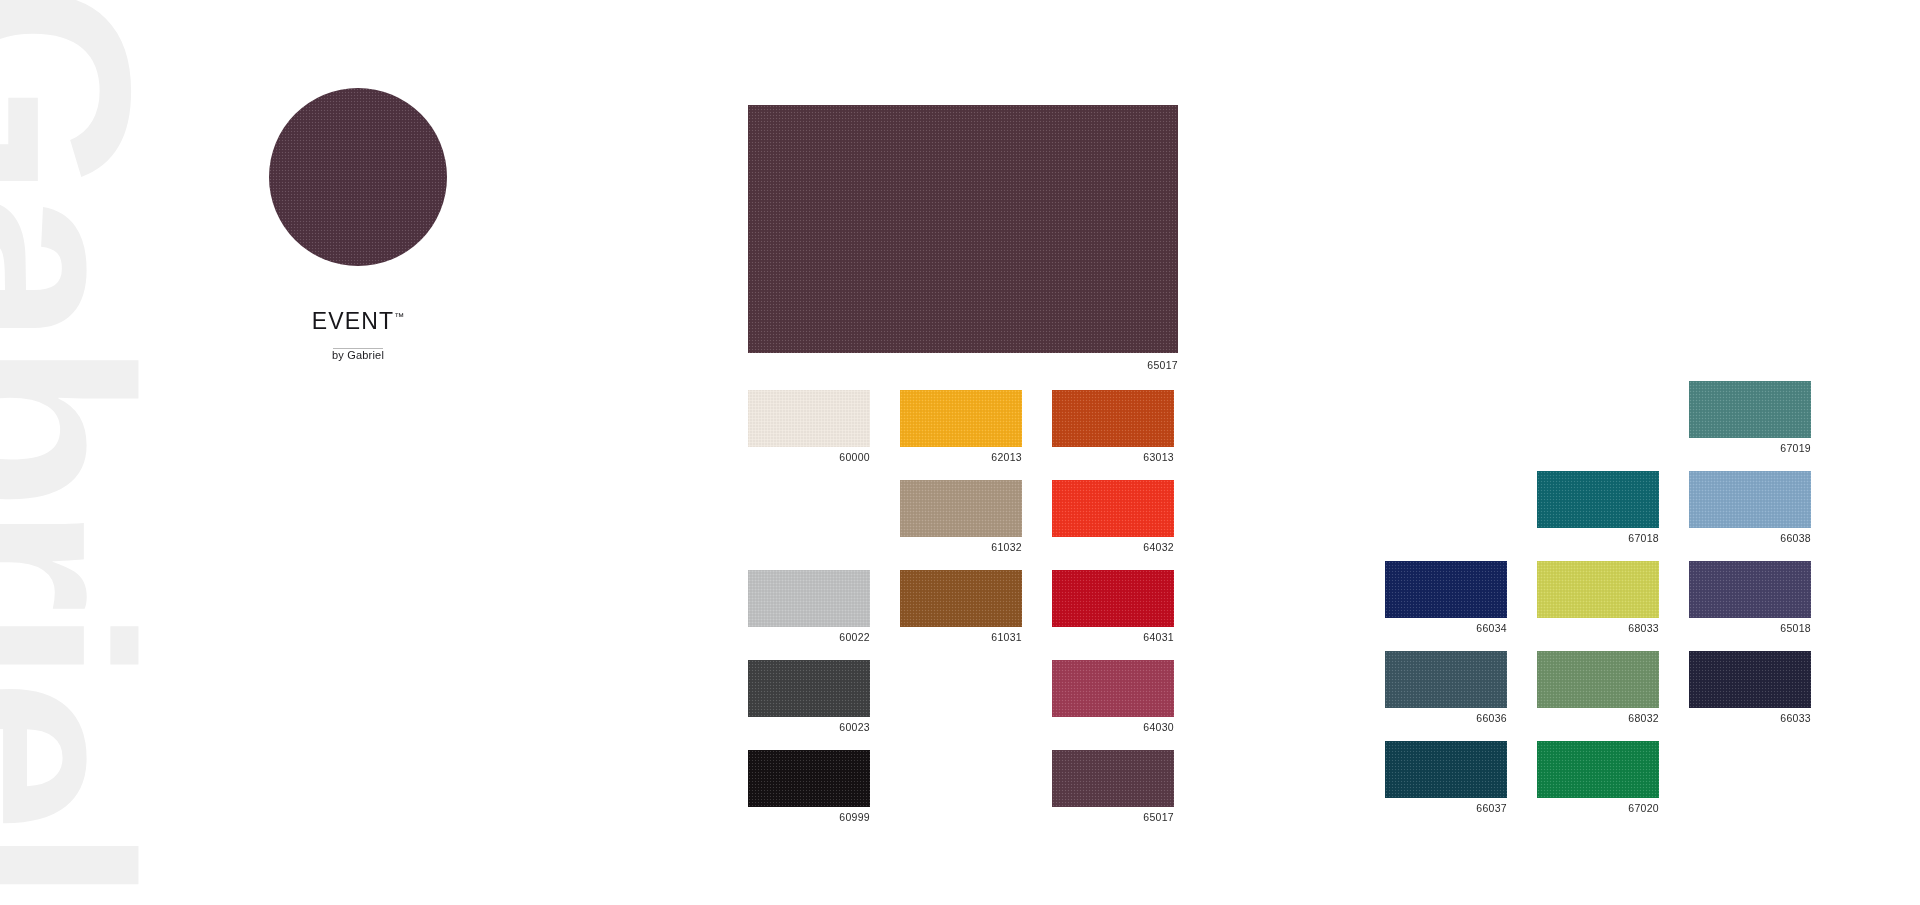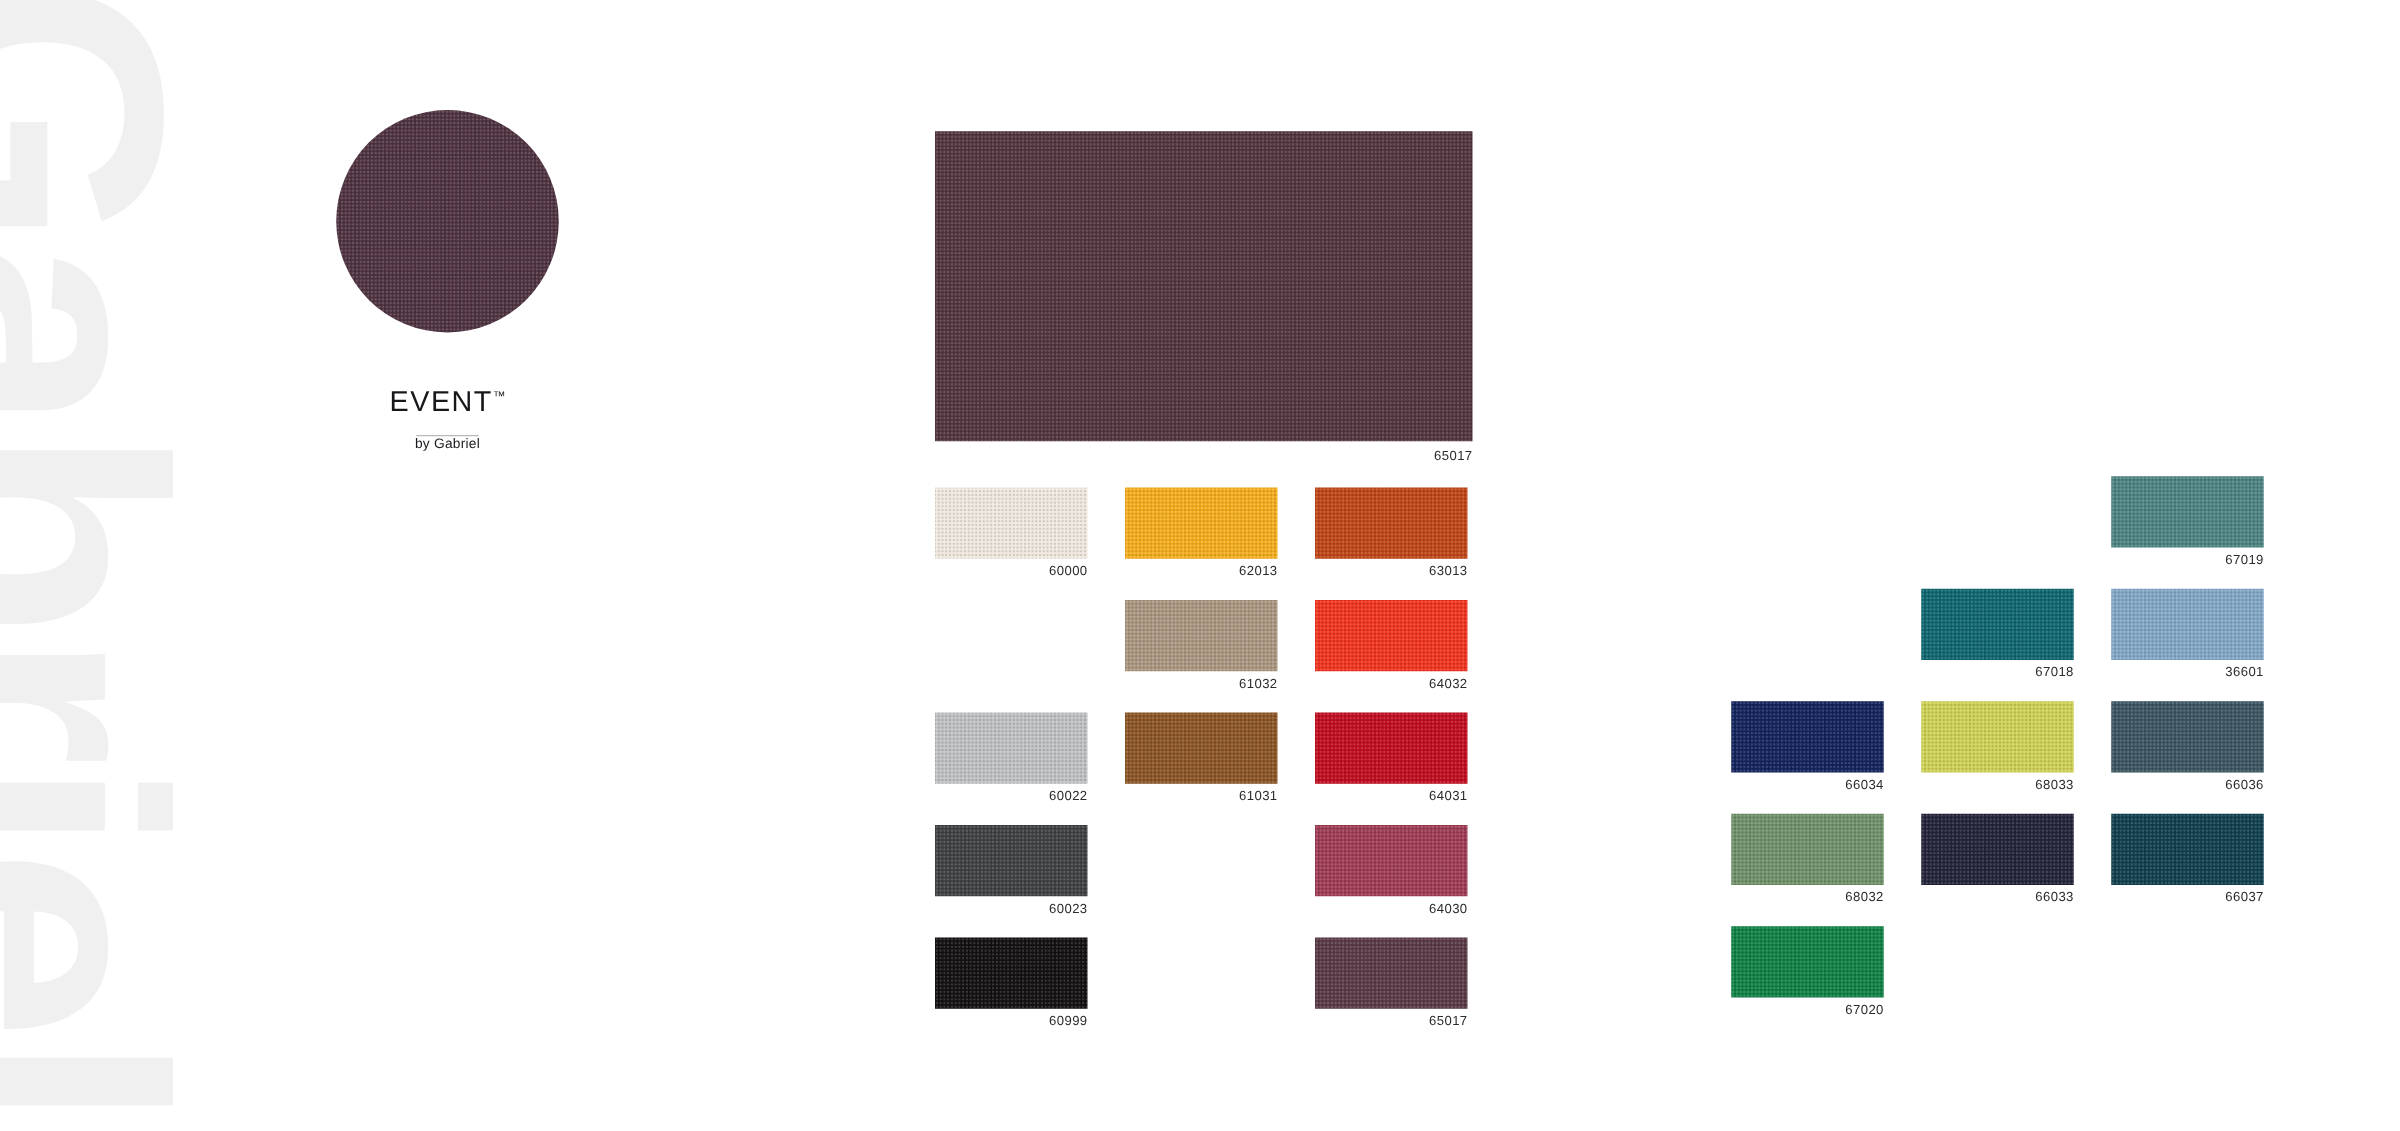--- a/index.html
+++ b/index.html
@@ -244,31 +244,35 @@
     <div class="cell empty">
       <div class="tile"></div>
       <div class="tile-label"></div>
     </div>
     <div class="cell">
       <div class="tile fabric" style="background: rgb(16, 103, 111);"></div>
       <div class="tile-label">67018</div>
     </div>
     <div class="cell">
       <div class="tile fabric" style="background: rgb(131, 167, 198);"></div>
-      <div class="tile-label">36601</div>
+      <div class="tile-label">66038</div>
     </div>
     <div class="cell">
       <div class="tile fabric" style="background: rgb(20, 36, 92);"></div>
       <div class="tile-label">66034</div>
     </div>
     <div class="cell">
       <div class="tile fabric" style="background: rgb(206, 209, 86);"></div>
       <div class="tile-label">68033</div>
     </div>
     <div class="cell">
+      <div class="tile fabric" style="background: rgb(71, 66, 103);"></div>
+      <div class="tile-label">65018</div>
+    </div>
+    <div class="cell">
       <div class="tile fabric" style="background: rgb(60, 86, 98);"></div>
       <div class="tile-label">66036</div>
     </div>
     <div class="cell">
       <div class="tile fabric" style="background: rgb(111, 145, 105);"></div>
       <div class="tile-label">68032</div>
     </div>
     <div class="cell">
       <div class="tile fabric" style="background: rgb(36, 36, 59);"></div>
       <div class="tile-label">66033</div>

